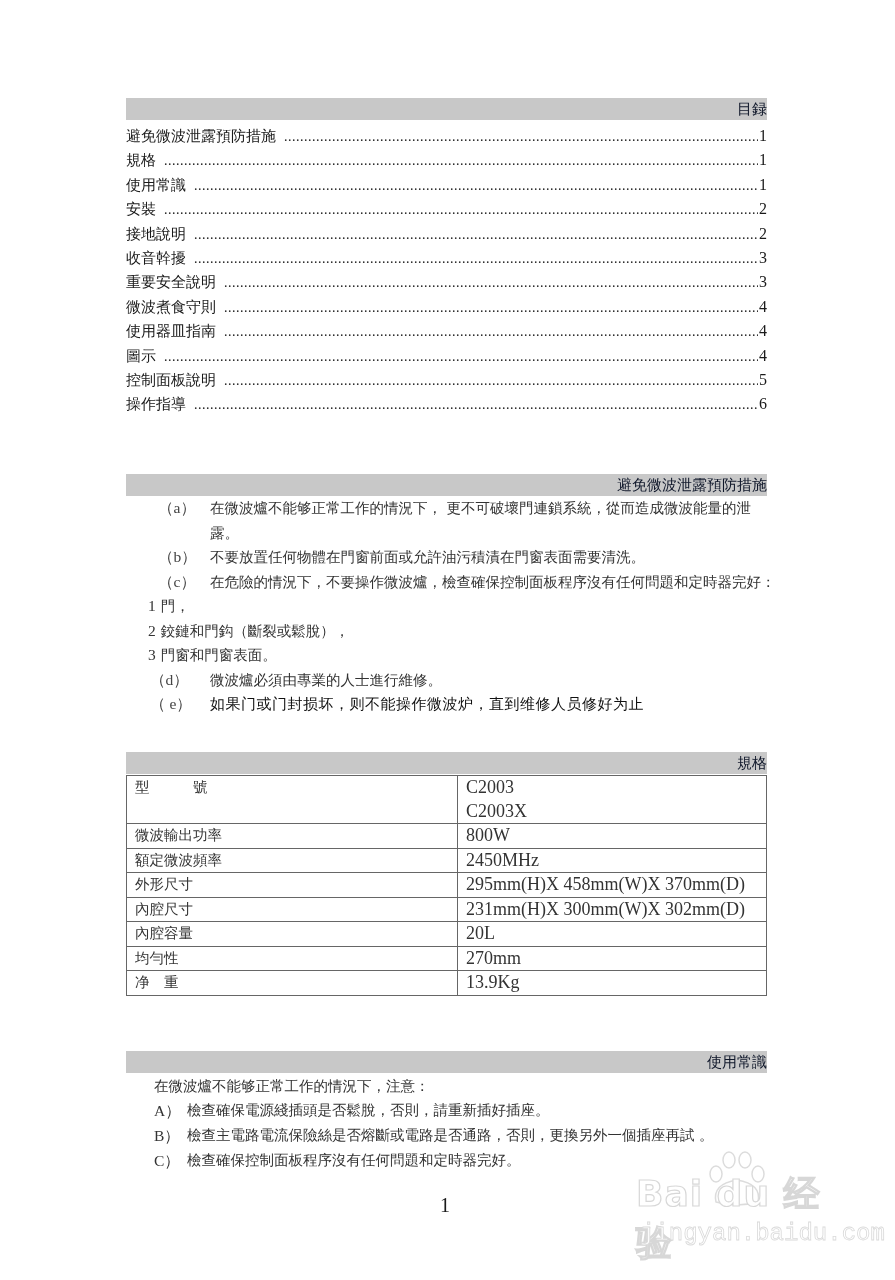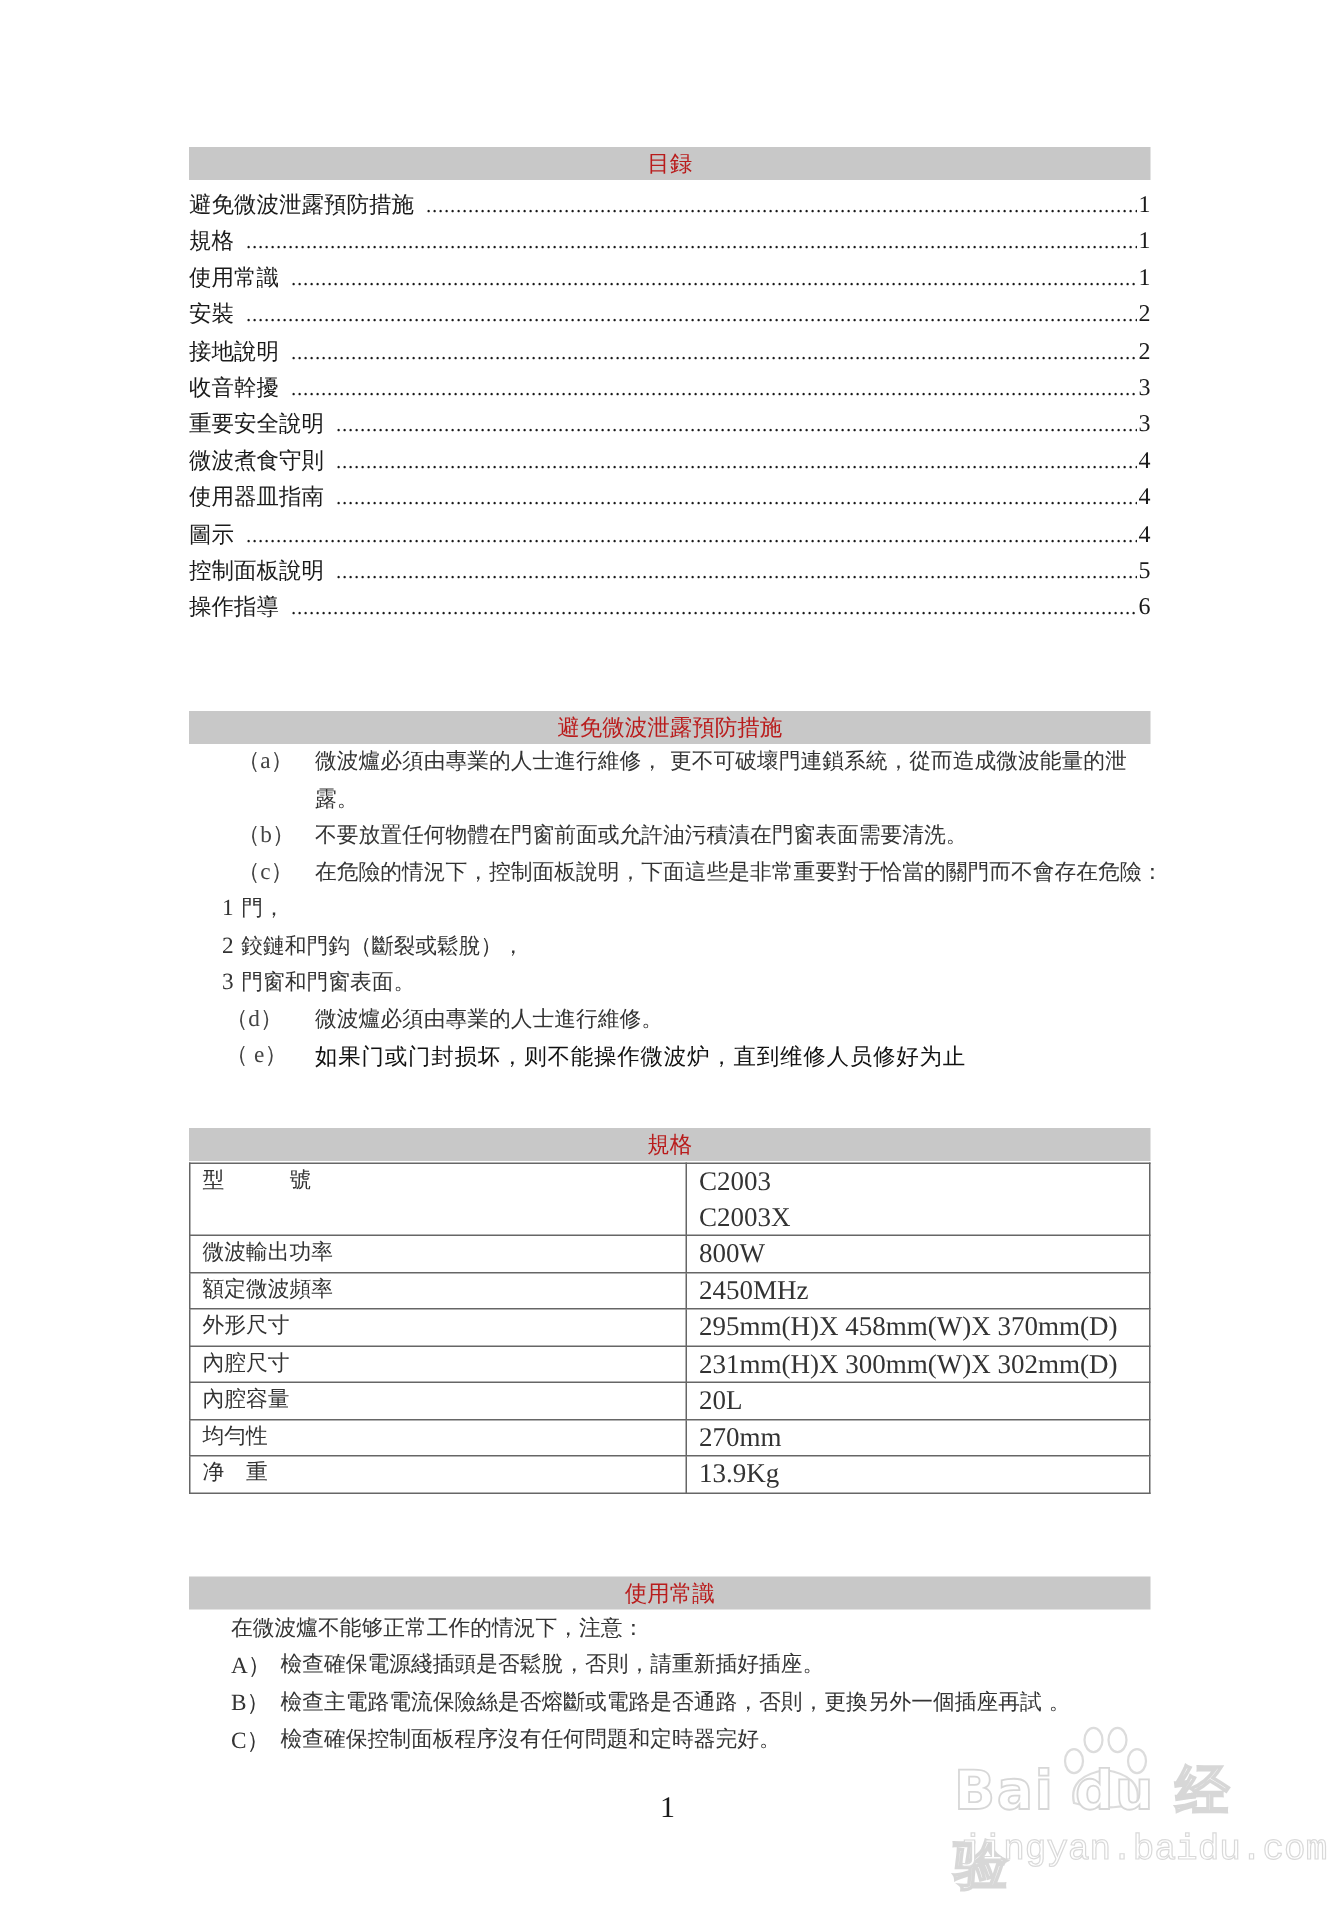--- a/index.html
+++ b/index.html
@@ -4,21 +4,21 @@
 <style>
   html, body { margin: 0; padding: 0; background: #ffffff; }
   body {
     width: 895px; height: 1280px; position: relative; overflow: hidden;
     font-family: "DejaVu Serif", "Liberation Serif", serif;
     color: #1a1a1a;
   }
   .section-bar {
     position: absolute; left: 126px; width: 641px; height: 22px;
     background: #c8c8c8;
-    text-align: center; font-size: 15px; line-height: 22px; color: #b91c1c;
+    text-align: right; font-size: 15px; line-height: 22px; color: #0f172a;
     font-family: "DejaVu Sans", "Liberation Sans", sans-serif;
   }
   
   .toc { position: absolute; left: 126px; top: 124px; width: 641px; }
   .toc-row {
     display: flex; align-items: baseline; height: 24.4px;
     font-size: 15px; line-height: 24px;
     font-family: "DejaVu Sans", "Liberation Sans", sans-serif;
   }
   .toc-title { white-space: nowrap; padding-right: 8px; }
@@ -129,29 +129,29 @@
       <span class="toc-title">操作指導</span>
       <span class="toc-leader"></span>
       <span class="toc-page">6</span>
     </div>
 </div>
 
 <div class="section-bar" style="top:474px;">避免微波泄露預防措施</div>
 <div class="prec">
   <div class="prec-item">
     <span class="prec-label">（a）</span>
-    <span class="prec-text">微波爐必須由專業的人士進行維修， 更不可破壞門連鎖系統，從而造成微波能量的泄露。</span>
+    <span class="prec-text">在微波爐不能够正常工作的情況下， 更不可破壞門連鎖系統，從而造成微波能量的泄露。</span>
   </div>
   <div class="prec-item">
     <span class="prec-label">（b）</span>
     <span class="prec-text">不要放置任何物體在門窗前面或允許油污積漬在門窗表面需要清洗。</span>
   </div>
   <div class="prec-item">
     <span class="prec-label">（c）</span>
-    <span class="prec-text">在危險的情況下，控制面板說明，下面這些是非常重要對于恰當的關門而不會存在危險：</span>
+    <span class="prec-text">在危險的情況下，不要操作微波爐，檢查確保控制面板程序沒有任何問題和定時器完好：</span>
   </div>
   <div class="prec-sub"><span class="num">1</span><span>門，</span></div>
   <div class="prec-sub"><span class="num">2</span><span>鉸鏈和門鈎（斷裂或鬆脫），</span></div>
   <div class="prec-sub"><span class="num">3</span><span>門窗和門窗表面。</span></div>
   <div class="prec-item">
     <span class="prec-label" style="padding-left:24px">（d）</span>
     <span class="prec-text">微波爐必須由專業的人士進行維修。</span>
   </div>
   <div class="prec-item e">
     <span class="prec-label" style="padding-left:24px">（ e）</span>

